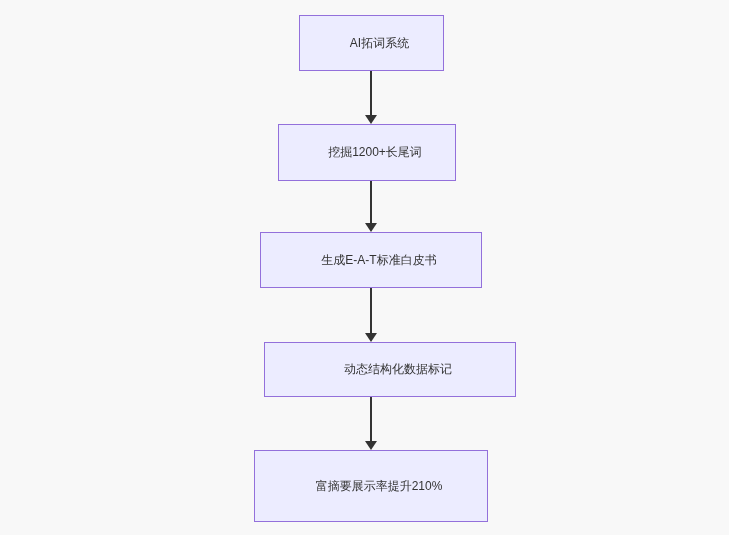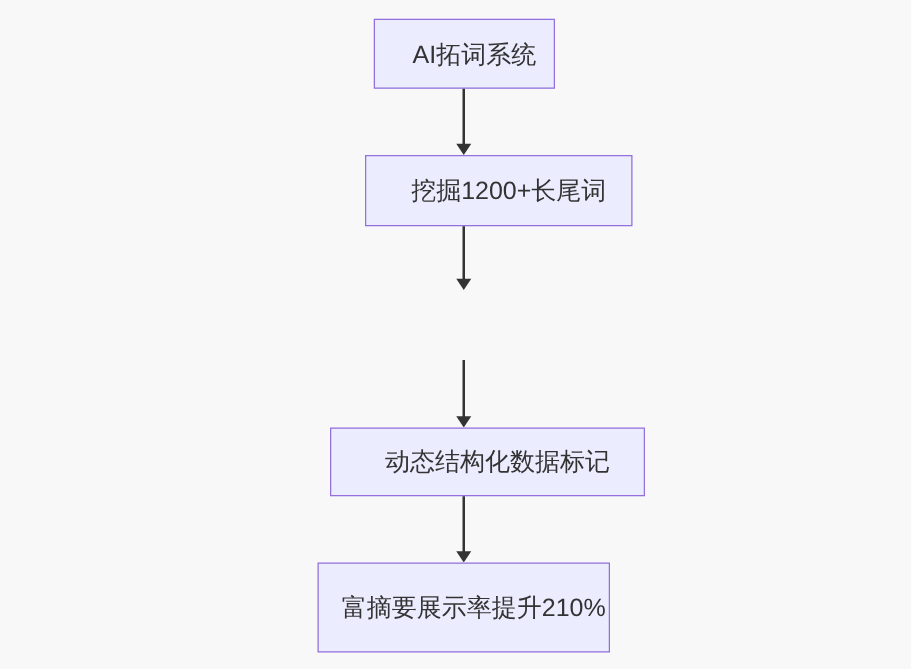--- a/index.html
+++ b/index.html
@@ -17,21 +17,21 @@
     position: relative;
     width: 729px;
     height: 535px;
   }
   .node {
     position: absolute;
     box-sizing: border-box;
     background: var(--node-fill, #ECECFF);
     border: 1px solid var(--node-border, #9370DB);
     color: var(--text, #333333);
-    font-size: 20px;
+    font-size: 12px;
     display: flex;
     align-items: center;
     justify-content: center;
     text-align: right;
     white-space: nowrap;
     padding-left: 16px;
   }
   .edge {
     position: absolute;
   }
@@ -58,29 +58,32 @@
 
   <div class="node" style="left:299px; top:15px; width:145px; height:56px;">
     <span>AI拓词系统</span>
   </div>
 
   <div class="edge">
     <div class="line" style="top:71px; height:45px;"></div>
     <div class="head" style="top:115px;"></div>
   </div>
 
-  <div class="node" style="left:292px; top:124px; width:214px; height:57px;">
+  <div class="node" style="left:278px; top:124px; width:178px; height:57px;">
     <span>挖掘1200+长尾词</span>
   </div>
 
   <div class="edge">
     <div class="line" style="top:181px; height:43px;"></div>
     <div class="head" style="top:223px;"></div>
   </div>
 
+  <div class="node" style="left:260px; top:232px; width:222px; height:56px;">
+    <span>生成E-A-T标准白皮书</span>
+  </div>
 
   <div class="edge">
     <div class="line" style="top:288px; height:46px;"></div>
     <div class="head" style="top:333px;"></div>
   </div>
 
   <div class="node" style="left:264px; top:342px; width:252px; height:55px;">
     <span>动态结构化数据标记</span>
   </div>
 

